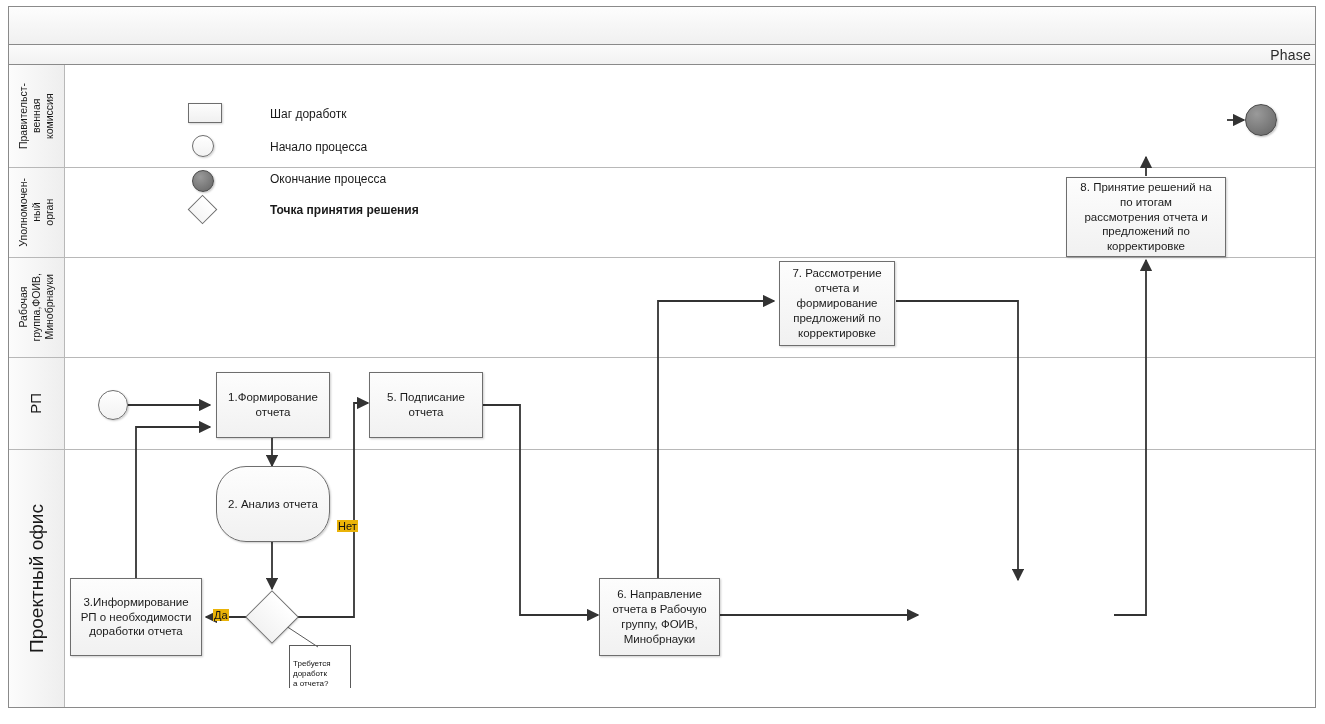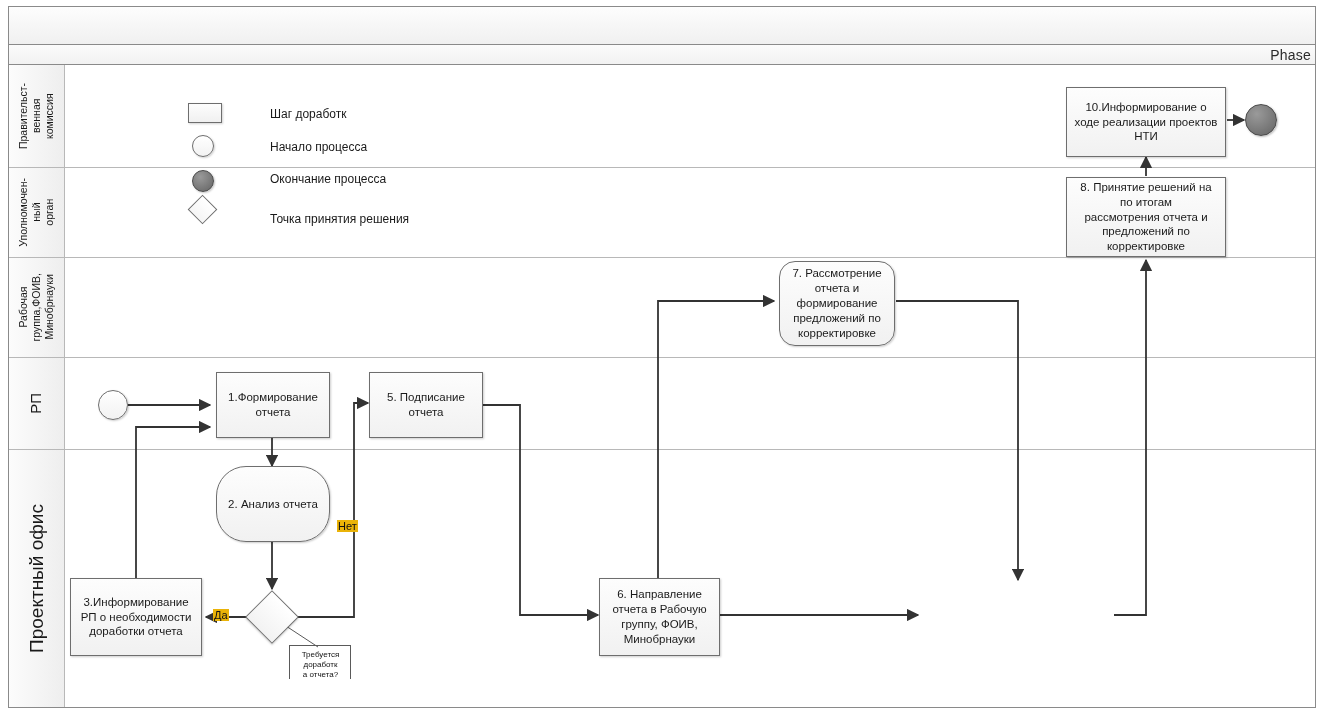--- a/index.html
+++ b/index.html
@@ -161,22 +161,21 @@
   }
   .annot {
     position: absolute;
     font-size: 8px;
     line-height: 1.22;
     color: #111;
     white-space: pre-line;
     border-left: 1px solid #5a5a5a;
     border-right: 1px solid #5a5a5a;
     border-top: 1px solid #5a5a5a;
-    padding: 4px 2px 0 3px;
-    text-align: center;
+    padding: 13px 2px 0 3px;
   }
 
   svg.edges {
     position: absolute;
     left: 0; top: 0;
     width: 1325px; height: 724px;
     pointer-events: none;
   }
 </style>
 </head>
@@ -228,21 +227,21 @@
   <div class="lg-box" style="left:188px;top:103px;"></div>
   <div class="lg-txt" style="left:270px;top:107px;">Шаг доработк</div>
 
   <div class="lg-circ" style="left:192px;top:135px;"></div>
   <div class="lg-txt" style="left:270px;top:140px;">Начало процесса</div>
 
   <div class="lg-circ-f" style="left:192px;top:170px;"></div>
   <div class="lg-txt" style="left:270px;top:172px;">Окончание процесса</div>
 
   <div class="lg-diam" style="left:192px;top:199px;"></div>
-  <div class="lg-txt" style="left:270px;top:212px;">Точка принятия решения</div>
+  <div class="lg-txt" style="left:270px;top:203px;font-weight:bold;">Точка принятия решения</div>
 
   <svg class="edges">
     <defs>
       <marker id="ah" viewBox="0 0 10 10" refX="9" refY="5" markerWidth="7" markerHeight="7" orient="auto-start-reverse">
         <path d="M 0 0 L 10 5 L 0 10 z" fill="#333333"></path>
       </marker>
     </defs>
     <g fill="none" stroke="#333333" stroke-width="1.8" marker-end="url(#ah)">
 
       <path d="M 128,405 L 210,405"></path>
@@ -299,32 +298,29 @@
 а отчета?</div>
 
   <div class="node" style="left:369px;top:372px;width:114px;height:66px;">5. Подписание
 отчета</div>
 
   <div class="node" style="left:599px;top:578px;width:121px;height:78px;">6. Направление
 отчета в Рабочую
 группу, ФОИВ,
 Минобрнауки</div>
 
-  <div class="node" style="left:779px;top:261px;width:116px;height:85px;border-radius:16px;">7. Рассмотрение
+  <div class="node" style="left:779px;top:261px;width:116px;height:85px;">7. Рассмотрение
 отчета и
 формирование
 предложений по
 корректировке</div>
 
 
   <div class="node" style="left:1066px;top:177px;width:160px;height:80px;">8. Принятие решений на
 по итогам
 рассмотрения  отчета и
 предложений по
 корректировке</div>
 
-  <div class="node" style="left:1066px;top:87px;width:160px;height:70px;">10.Информирование о
-ходе реализации проектов
-НТИ</div>
 
   <div class="end-ev" style="left:1245px;top:104px;width:32px;height:32px;"></div>
 
 </div>
 
 </body></html>

